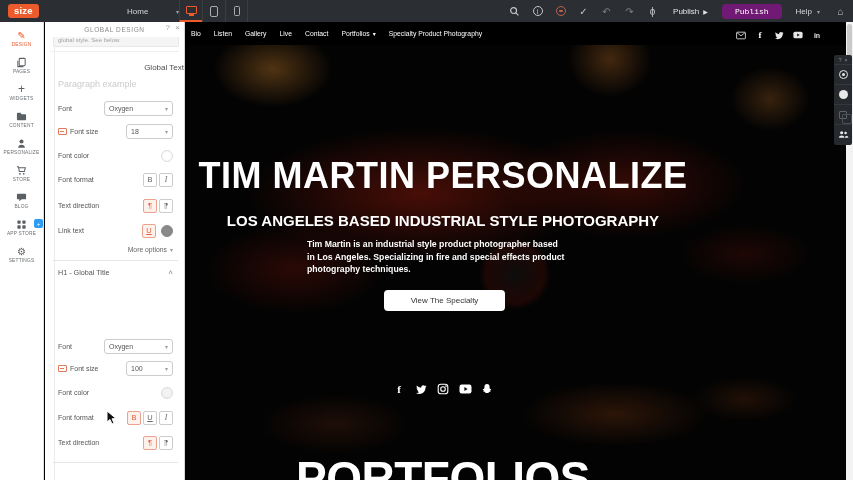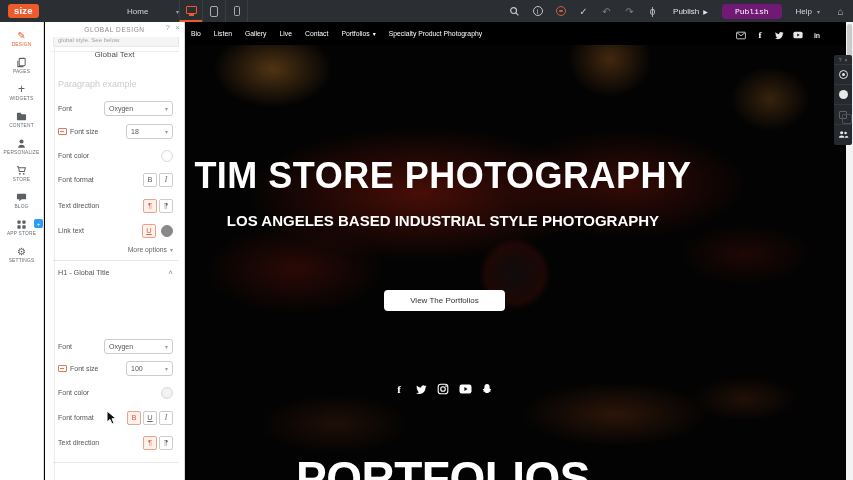--- a/index.html
+++ b/index.html
@@ -244,21 +244,21 @@
       <span class="panel-title">GLOBAL DESIGN</span>
       <span class="hbtn" style="right:14px;">?</span>
       <span class="hbtn" style="right:4px;">×</span>
     </div>
     <div class="panel-gutter"></div>
     <div class="note-box">
       <span>global style. See below.</span>
     </div>
     <div class="note-shadow"></div>
 
-    <div class="sec-head" style="top:28px;">Global Text</div>
+    <div class="sec-head" style="top:41px;text-align:right;">Global Text</div>
     <div class="para-preview" style="top:57px;">Paragraph example</div>
 
     <div class="row" style="top:78px;">
       <span class="rlabel">Font</span>
       <span class="dd w-font">
         <span>Oxygen</span>
         <span class="caret">▾</span>
       </span>
     </div>
 
@@ -392,23 +392,24 @@
       <span class="hs">
         <svg width="10" height="8" viewBox="0 0 12 9">
             <rect x=".5" y=".5" width="11" height="8" rx="2" fill="#e6e6e6"></rect>
             <path d="M5 2.8 8 4.5 5 6.2z" fill="#0a0a0a"></path>
           </svg>
       </span>
       <span class="hs li-in">in</span>
     </div>
 
     <div class="page">
-      <div class="hero-title">TIM STORE PHOTOGRAPHY</div>
+      <div class="hero-title">TIM MARTIN PERSONALIZE</div>
       <div class="hero-sub">LOS ANGELES BASED INDUSTRIAL STYLE PHOTOGRAPHY</div>
-      <div class="cta">View The Portfolios</div>
+      <div class="hero-para">Tim Martin is an industrial style product photographer based in Los Angeles. Specializing in fire and special effects product photography techniques.</div>
+      <div class="cta">View The Specialty</div>
 
       <div class="social-row">
         <span class="sc fb-f">f</span>
         <span class="sc">
           <svg width="12" height="11" viewBox="0 0 12 10">
               <path d="M11.5 1.7c-.4.2-.8.3-1.2.4.4-.3.7-.7.9-1.2-.4.3-.9.4-1.3.5C9.5 1 8.9.7 8.3.7 7.1.7 6.2 1.7 6.2 2.8c0 .2 0 .3.1.5C4.5 3.2 3 2.4 1.9 1.1c-.2.3-.3.7-.3 1.1 0 .7.4 1.4 1 1.8-.3 0-.7-.1-1-.3v.1c0 1 .7 1.9 1.7 2.1-.2 0-.4.1-.6.1H2.3c.3.9 1.1 1.5 2 1.5-.7.6-1.7.9-2.7.9H1c1 .6 2.1 1 3.3 1 4 0 6.2-3.3 6.2-6.2v-.3c.4-.3.8-.7 1-1.2z" fill="#fff"></path>
             </svg>
         </span>
         <span class="sc">
           <svg width="12" height="12" viewBox="0 0 12 12">

